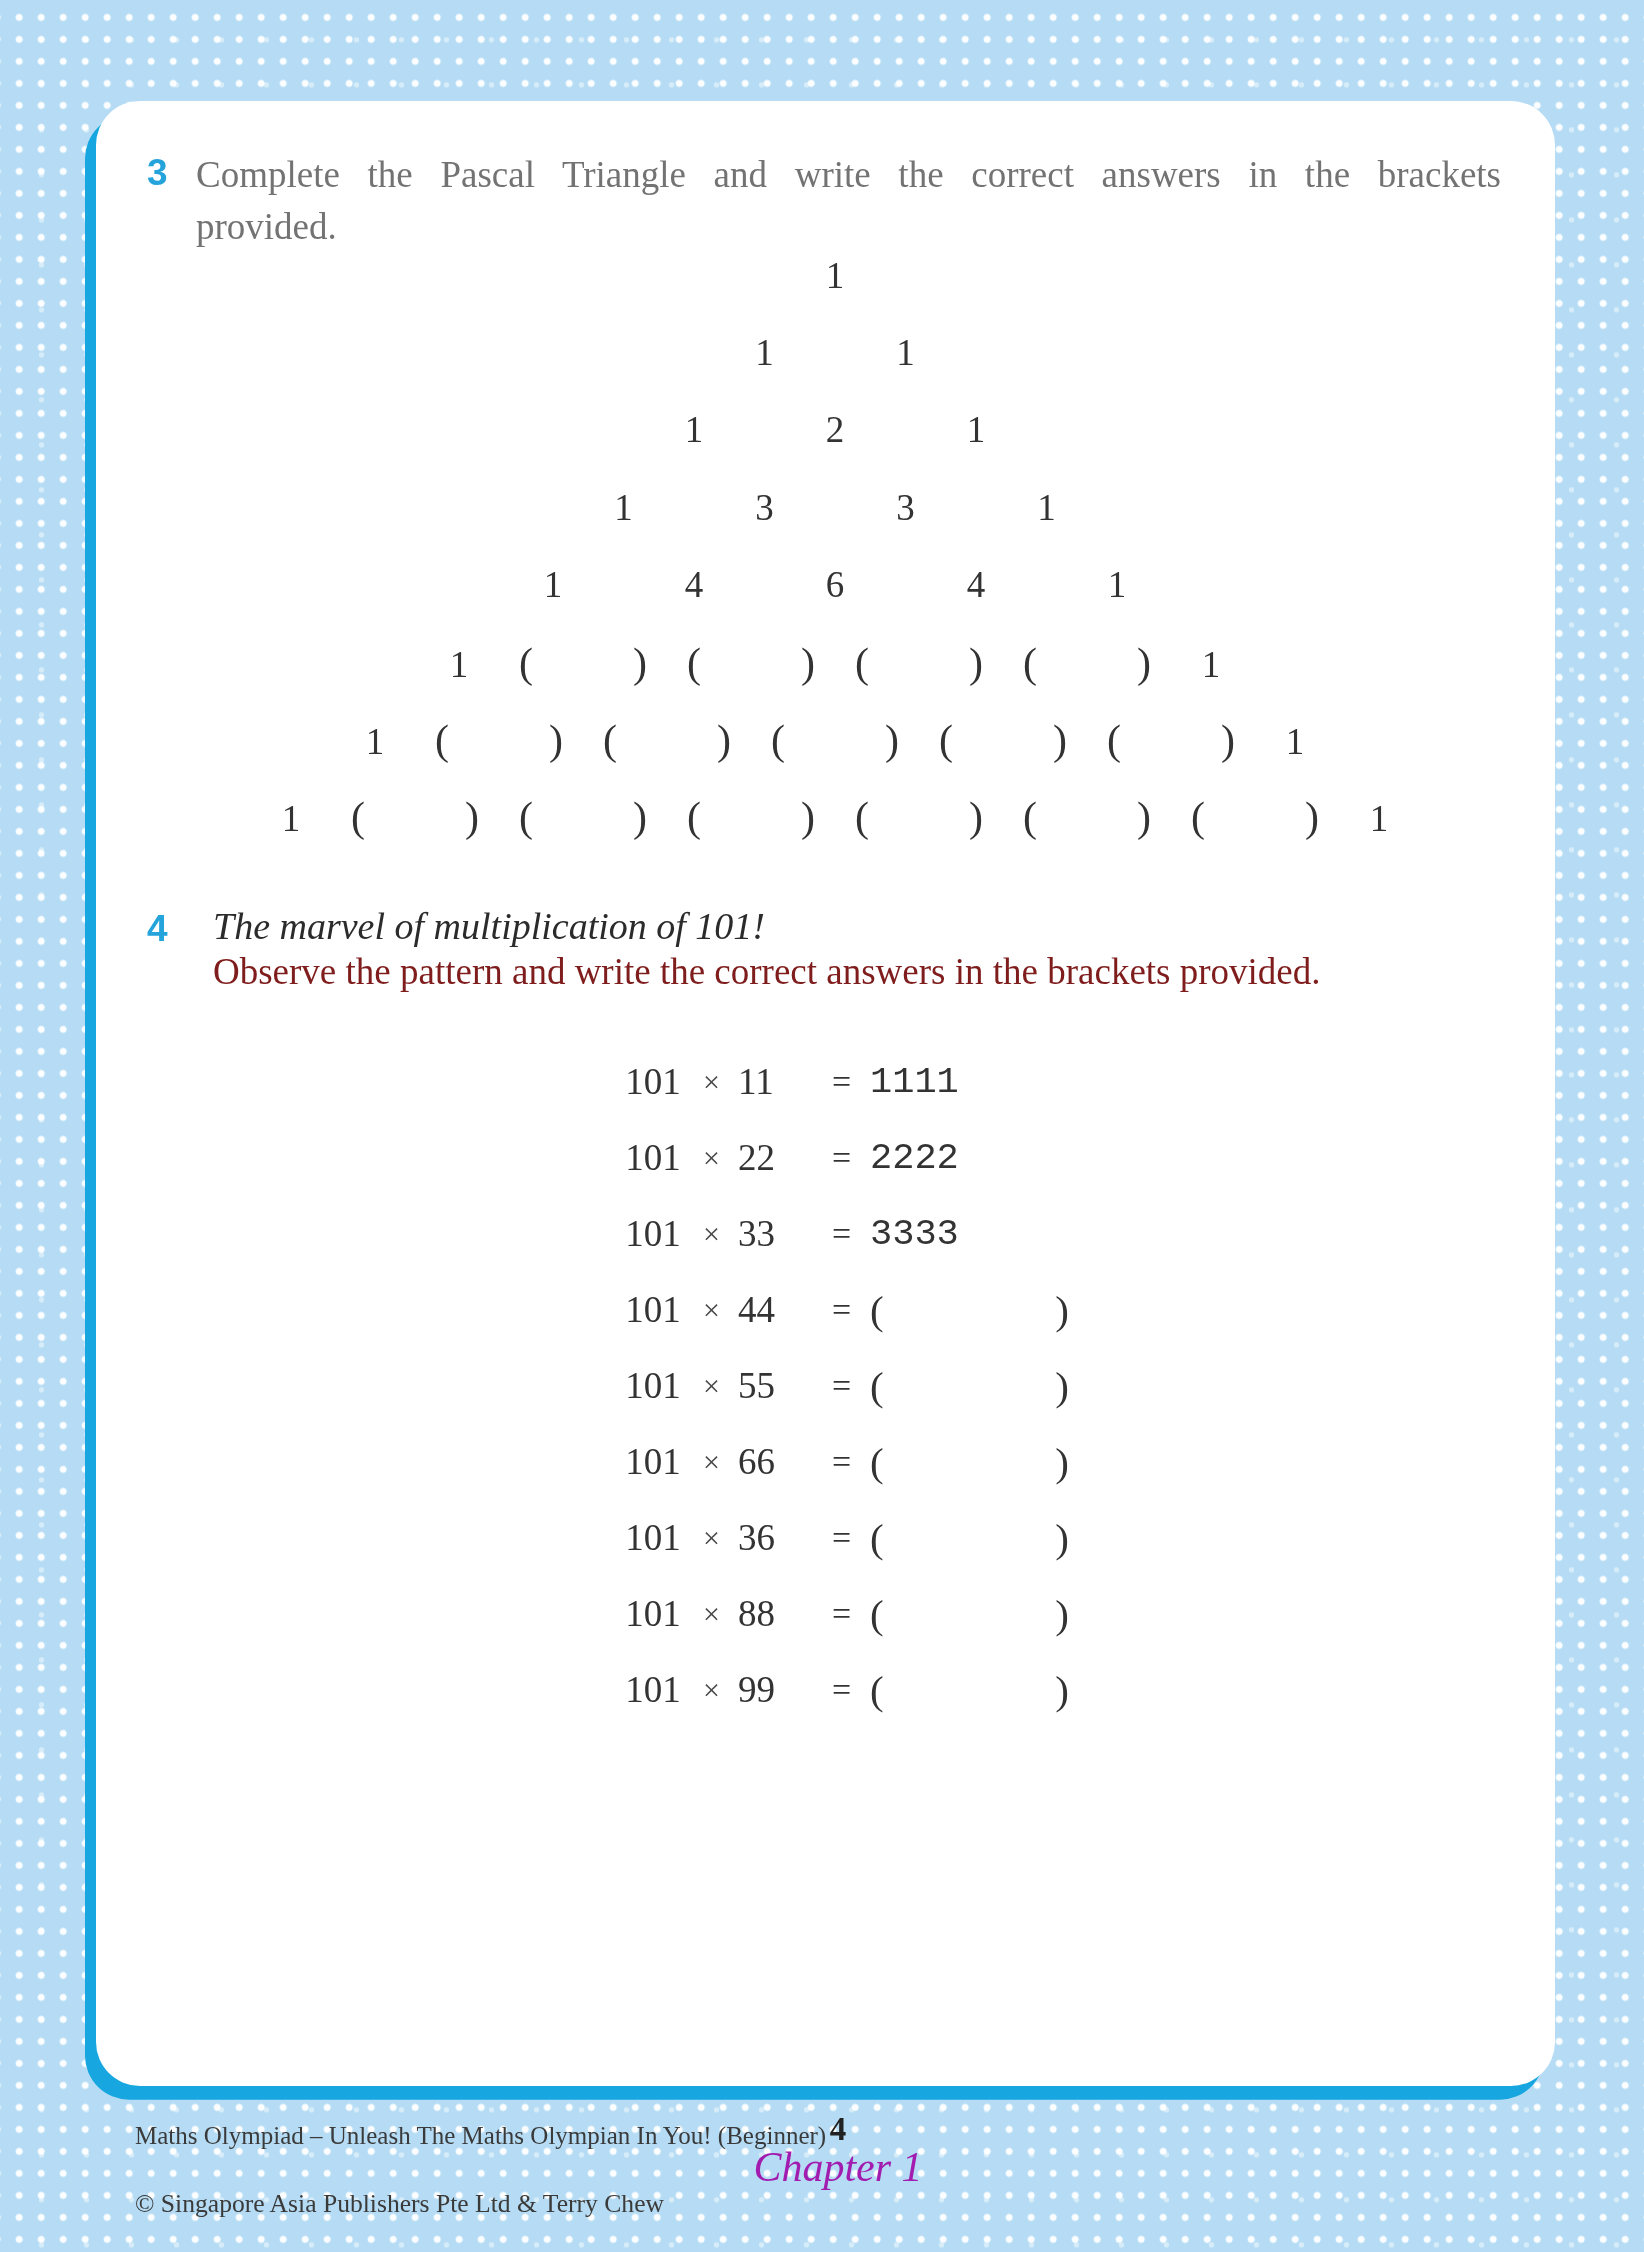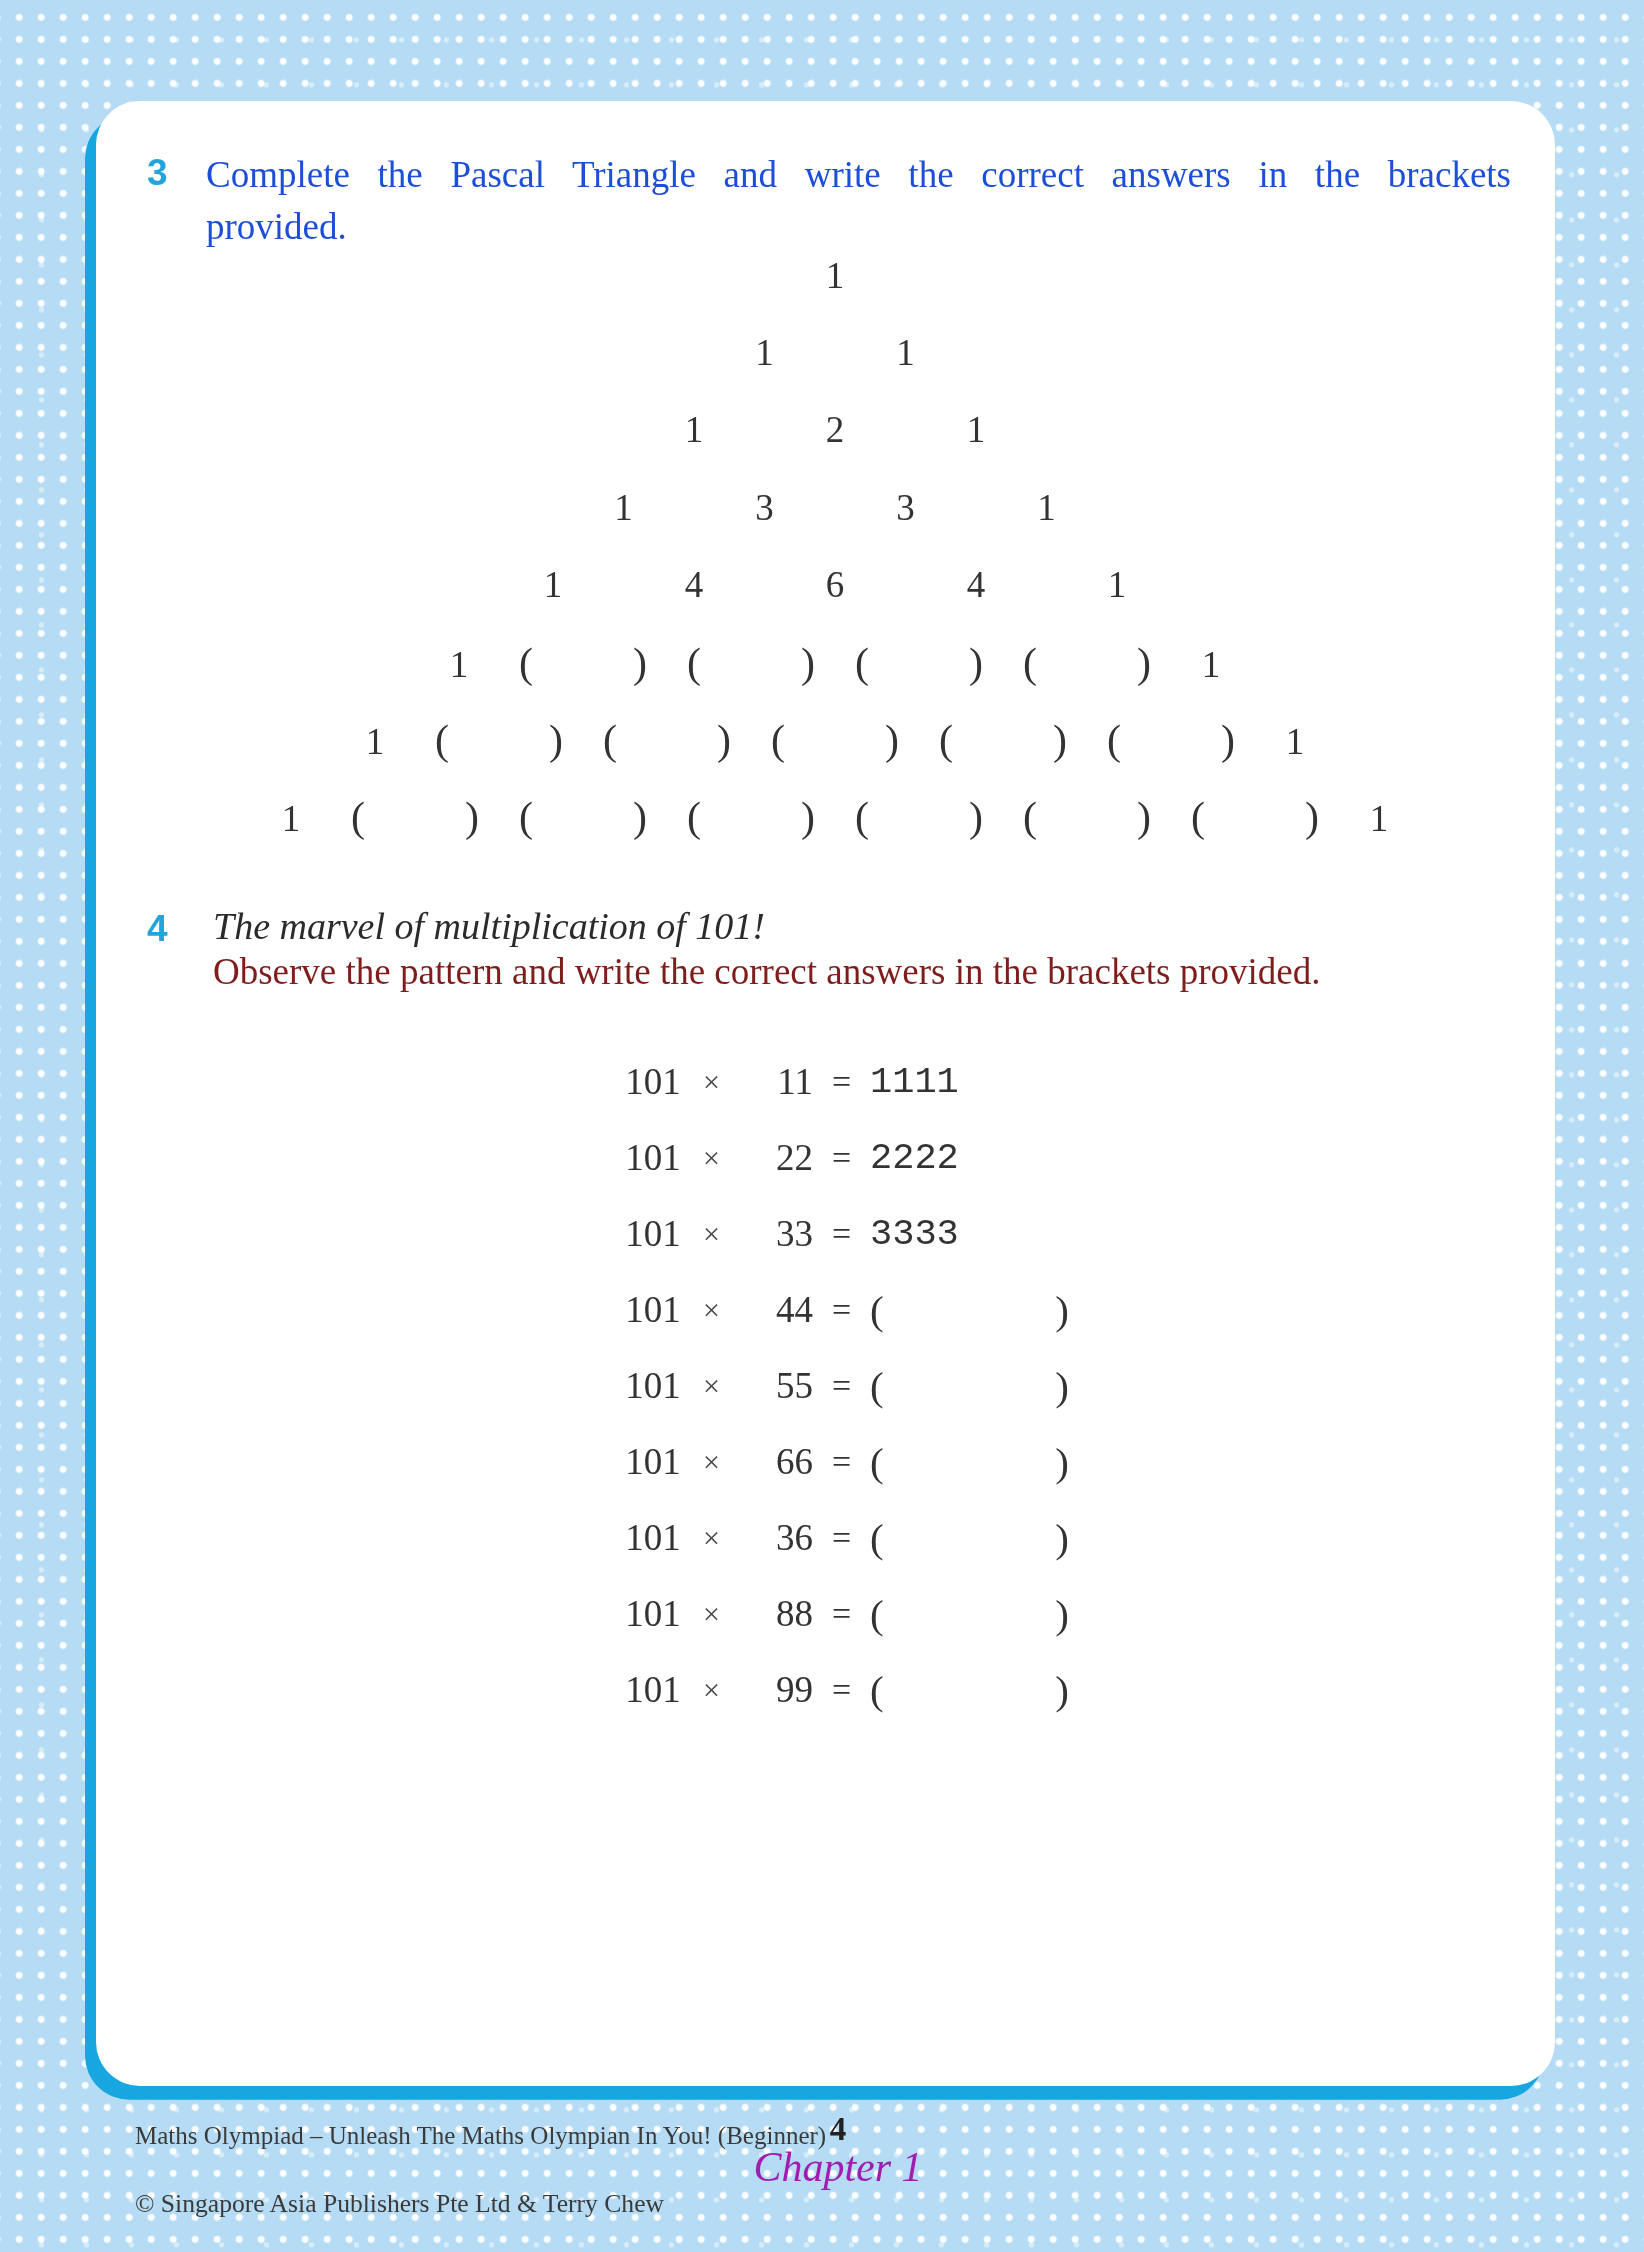--- a/index.html
+++ b/index.html
@@ -27,25 +27,25 @@
   .q-num{
     position:absolute;
     font-family:"Liberation Sans", sans-serif;
     font-weight:bold;
     font-size:37px;line-height:44px;
     color:#24a4da;
   }
   #q3-num{left:51px;top:50px;}
   #q4-num{left:51px;top:806px;}
   .q3-text{
-    position:absolute;left:110px;top:48px;width:1305px;
+    position:absolute;left:100px;top:48px;width:1305px;
     font-size:37px;line-height:52px;
     text-align:justify;
     word-spacing:4.6px;
-    color:#1d4ed8;
+    color:#737373;
   }
   .q4-title{
     position:absolute;left:117px;top:802px;
     font-size:38px;line-height:46px;
     font-style:italic;
     white-space:nowrap;
     color:#2b2b2b;
   }
   .q4-text{
     position:absolute;left:117px;top:848px;
@@ -79,21 +79,21 @@
   #equations{position:absolute;left:525px;top:958px;}
   .eq-row{
     display:flex;
     align-items:flex-start;
     height:76px;
     font-size:37px;line-height:46px;
     color:#333;
   }
   .eq-a{width:64px;text-align:center;}
   .eq-op{width:53px;text-align:center;font-size:30px;color:#4a4a4a;}
-  .eq-b{width:75px;text-align:right;}
+  .eq-b{width:75px;text-align:left;}
   .eq-eq{width:57px;text-align:center;font-size:34px;}
   .eq-res{text-align:left;font-family:Liberation Mono, monospace;}
   .eq-blank{
     display:inline-flex;
     width:199px;
     justify-content:space-between;
     font-size:41px;font-weight:300;
   }
   
   .footer-left{

